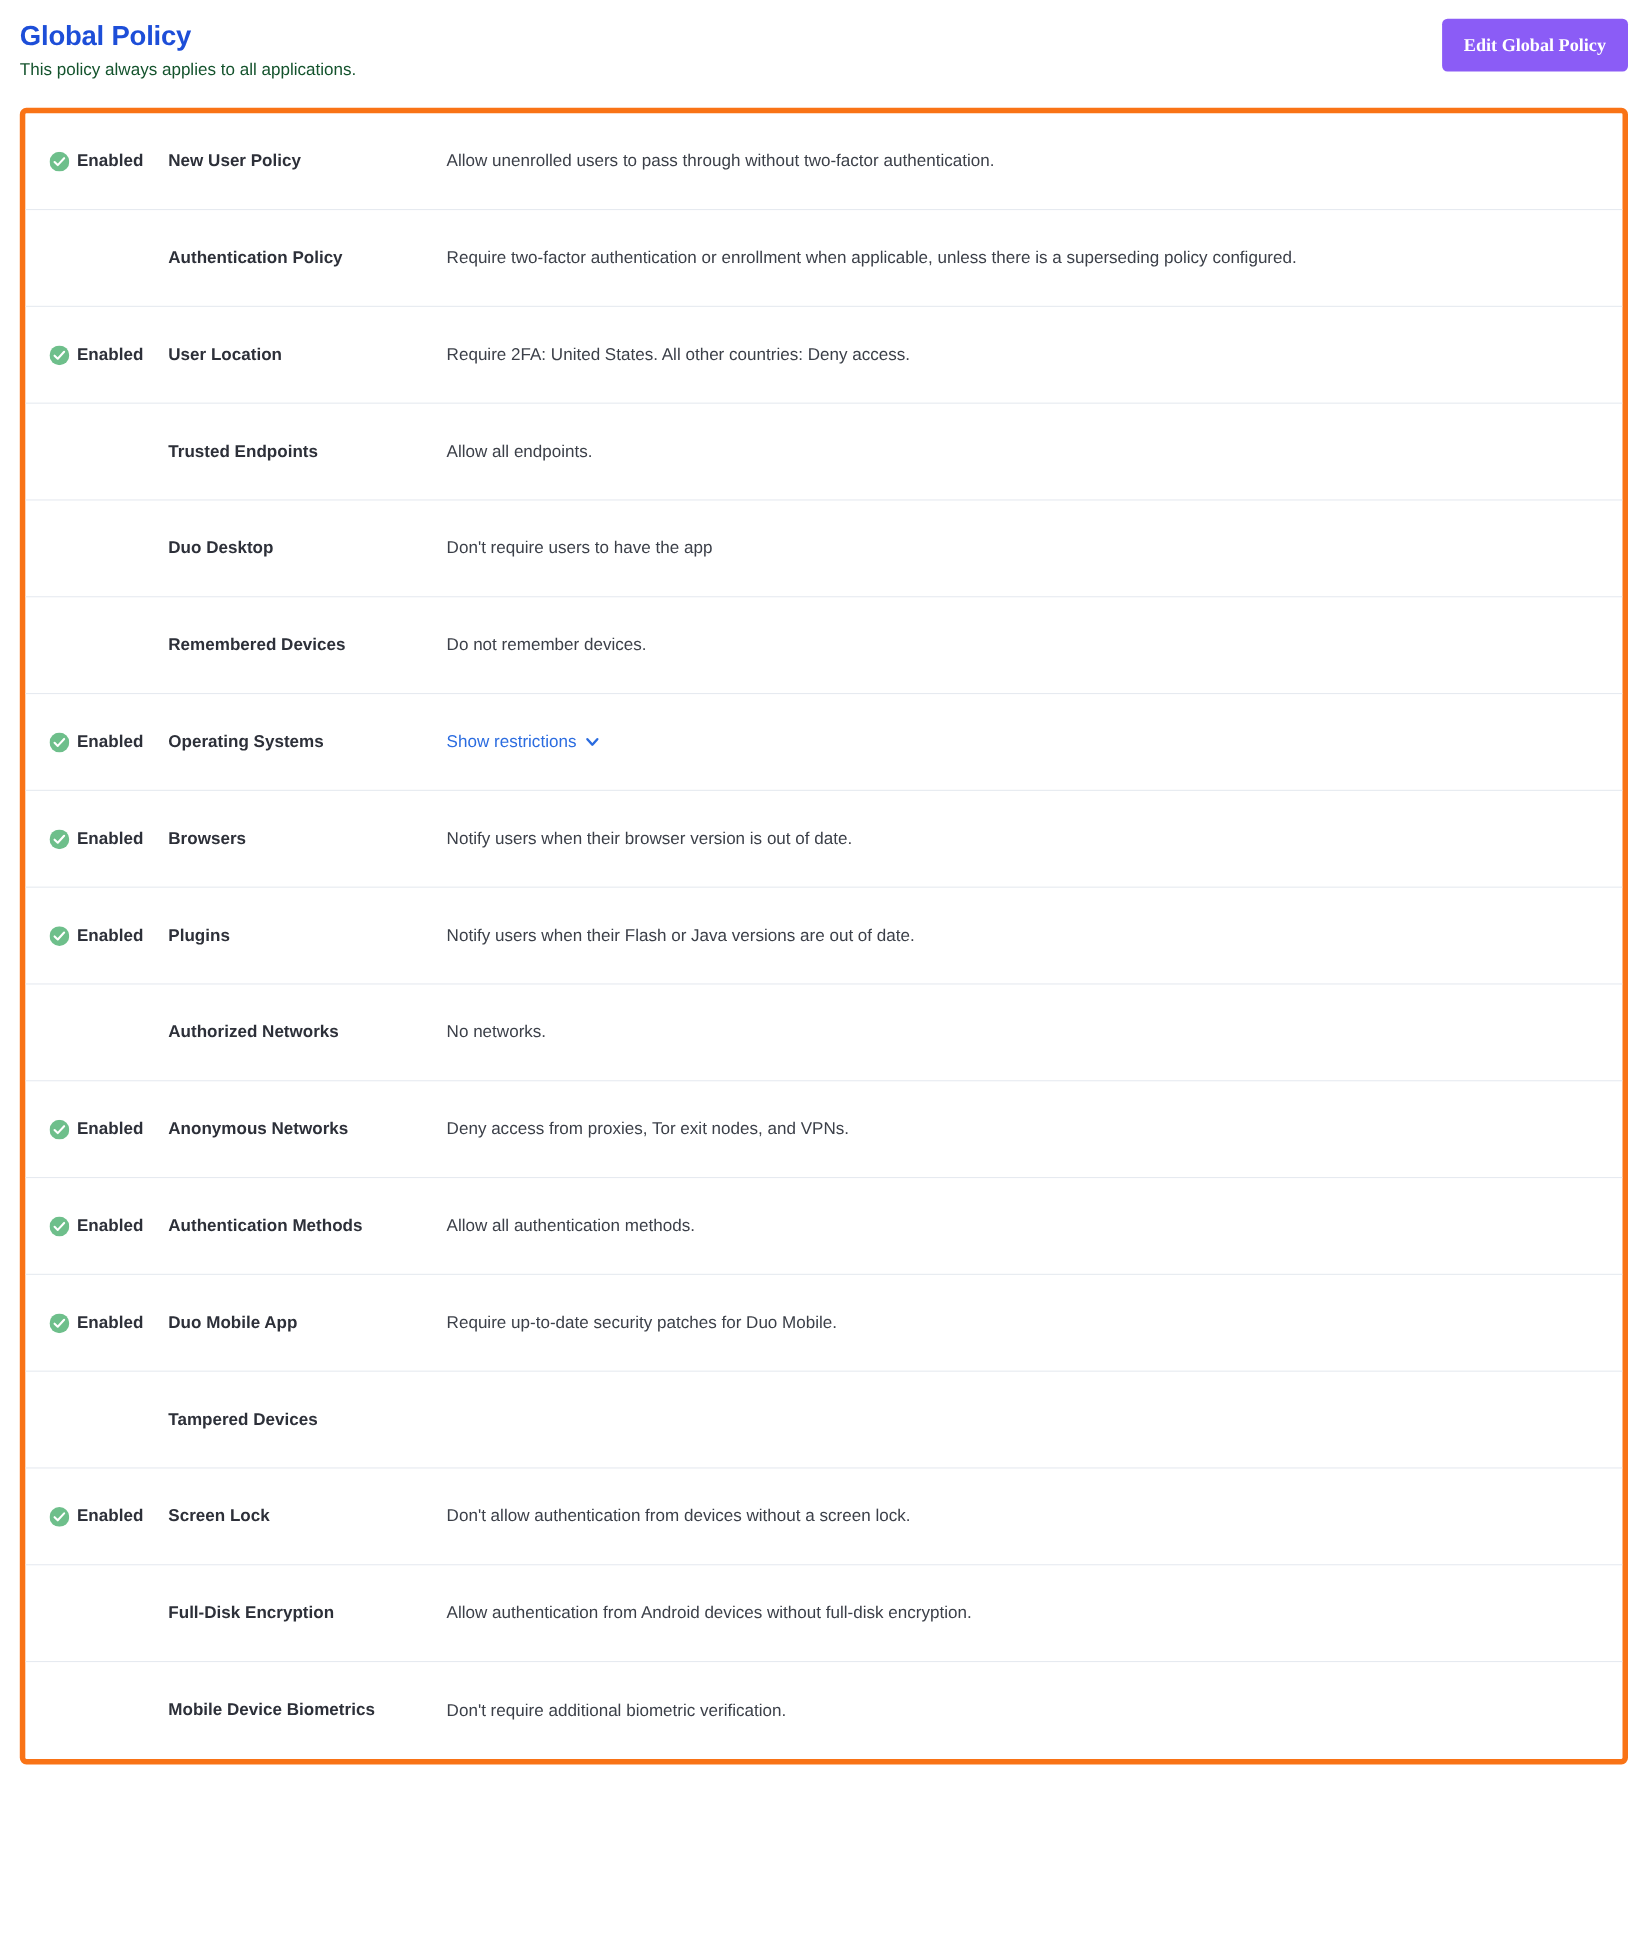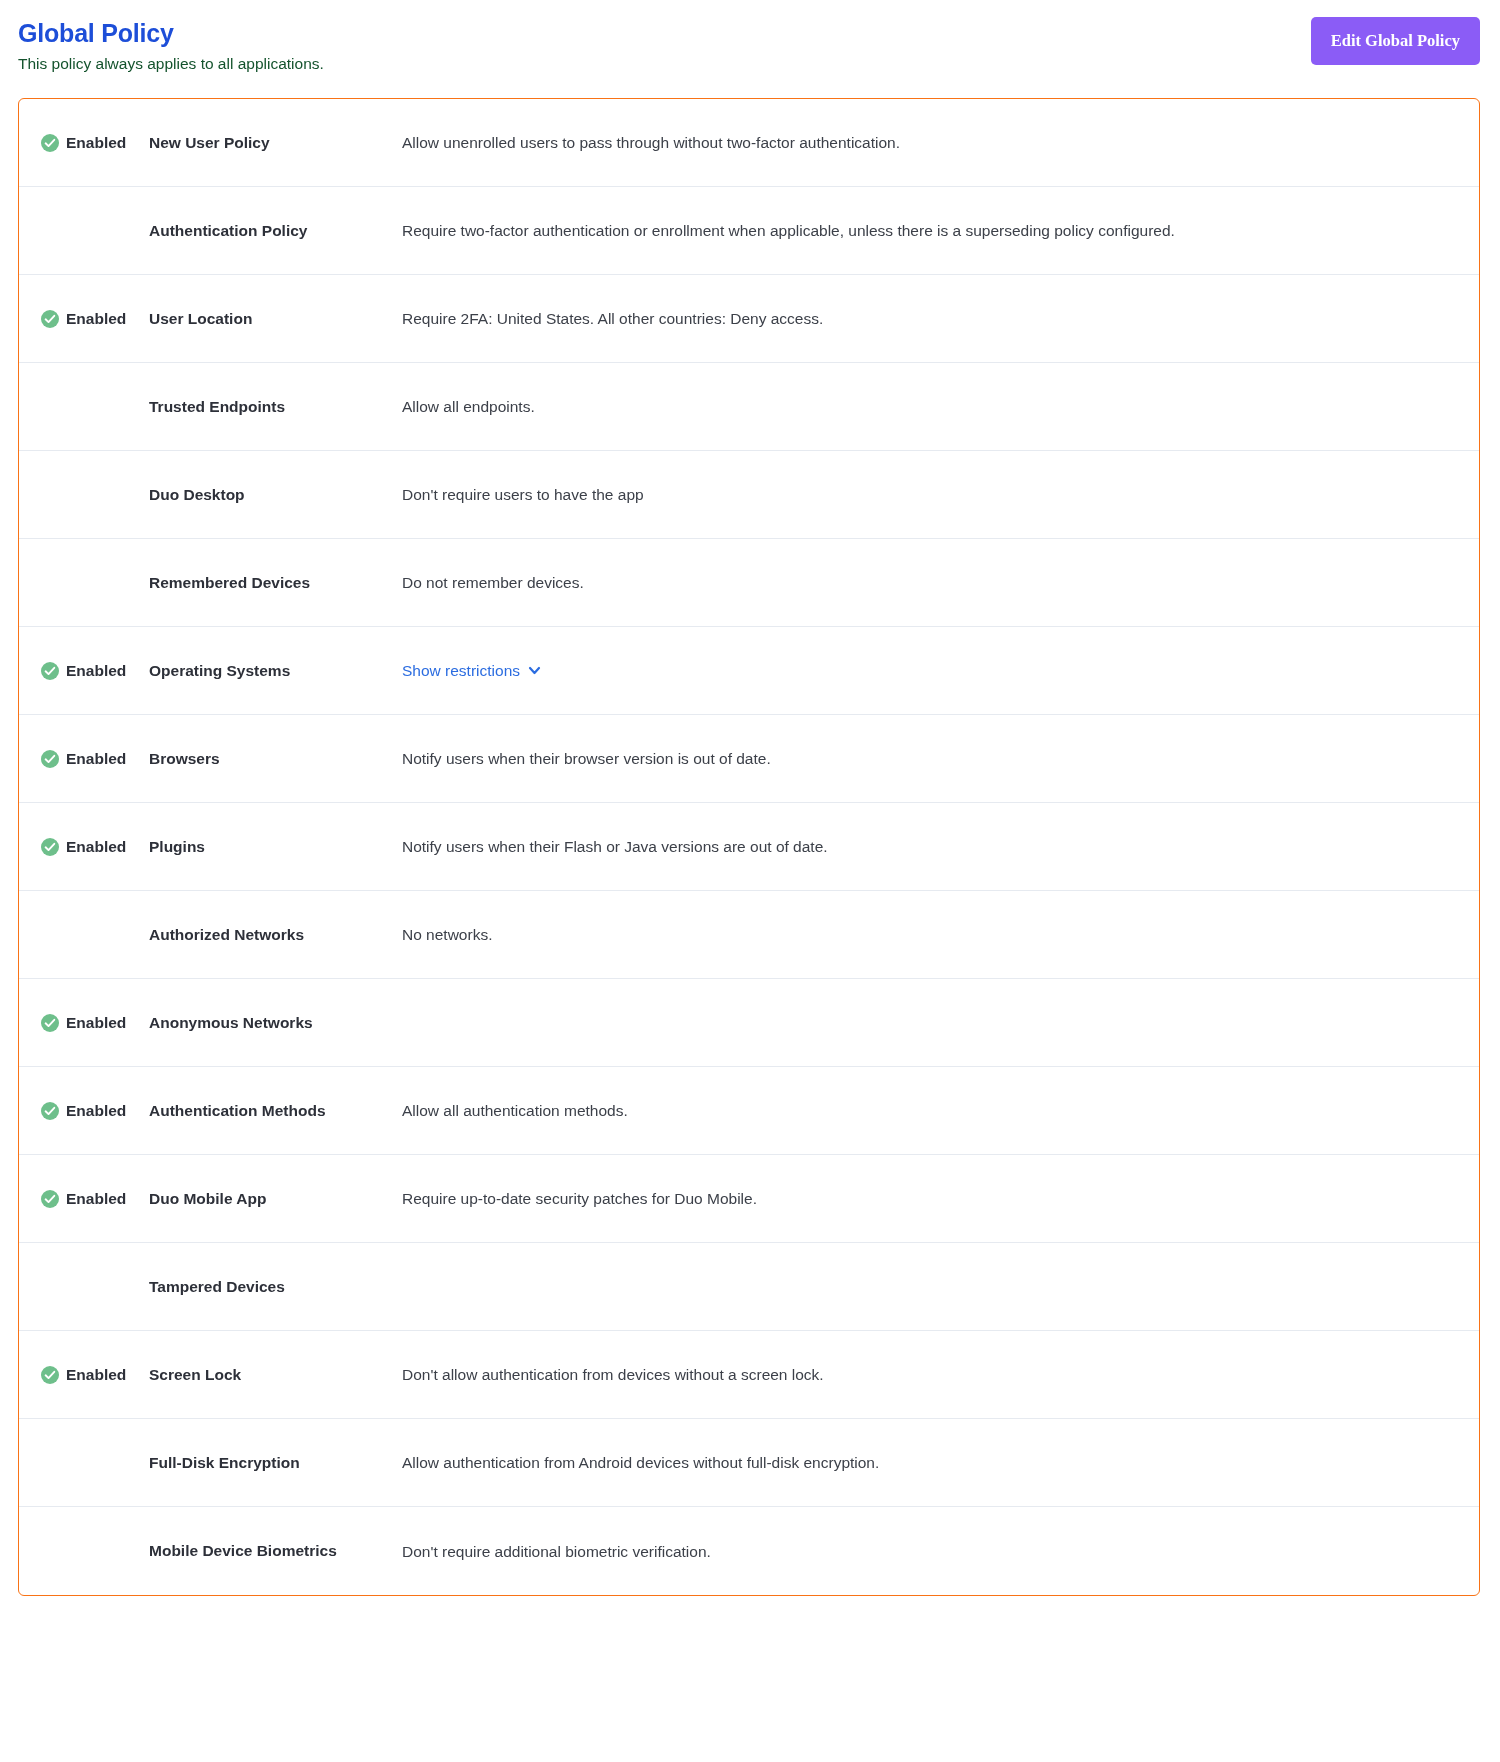--- a/index.html
+++ b/index.html
@@ -54,21 +54,21 @@
     font-weight: bold;
     padding: 14px 20px 15px 20px;
     cursor: pointer;
     line-height: 19px;
     white-space: nowrap;
   }
 
   
   .policy-card {
     margin-top: 16px;
-    border: 1px solid #f97316;
+    border: 5px solid #f97316;
     border-radius: 6px;
     background: #ffffff;
     overflow: hidden;
   }
 
   .policy-row {
     display: flex;
     align-items: center;
     min-height: 88px;
     border-bottom: 1px solid #e6eaf0;
@@ -233,20 +233,21 @@
       </div>
       <div class="policy-row">
         <div class="col-status">
           <span class="check-icon"><svg width="18" height="18" viewBox="0 0 18 18">
               <circle cx="9" cy="9" r="9" fill="#6ebf8b"></circle>
               <path d="M4.6 9.3 L7.5 12.1 L13.3 5.8" fill="none" stroke="#ffffff" stroke-width="1.9" stroke-linecap="round" stroke-linejoin="round"></path>
             </svg></span>
           <span class="status-label">Enabled</span>
         </div>
         <div class="col-name">Anonymous Networks</div>
+        <div class="col-desc">Deny access from proxies, Tor exit nodes, and VPNs.</div>
       </div>
       <div class="policy-row">
         <div class="col-status">
           <span class="check-icon"><svg width="18" height="18" viewBox="0 0 18 18">
               <circle cx="9" cy="9" r="9" fill="#6ebf8b"></circle>
               <path d="M4.6 9.3 L7.5 12.1 L13.3 5.8" fill="none" stroke="#ffffff" stroke-width="1.9" stroke-linecap="round" stroke-linejoin="round"></path>
             </svg></span>
           <span class="status-label">Enabled</span>
         </div>
         <div class="col-name">Authentication Methods</div>

